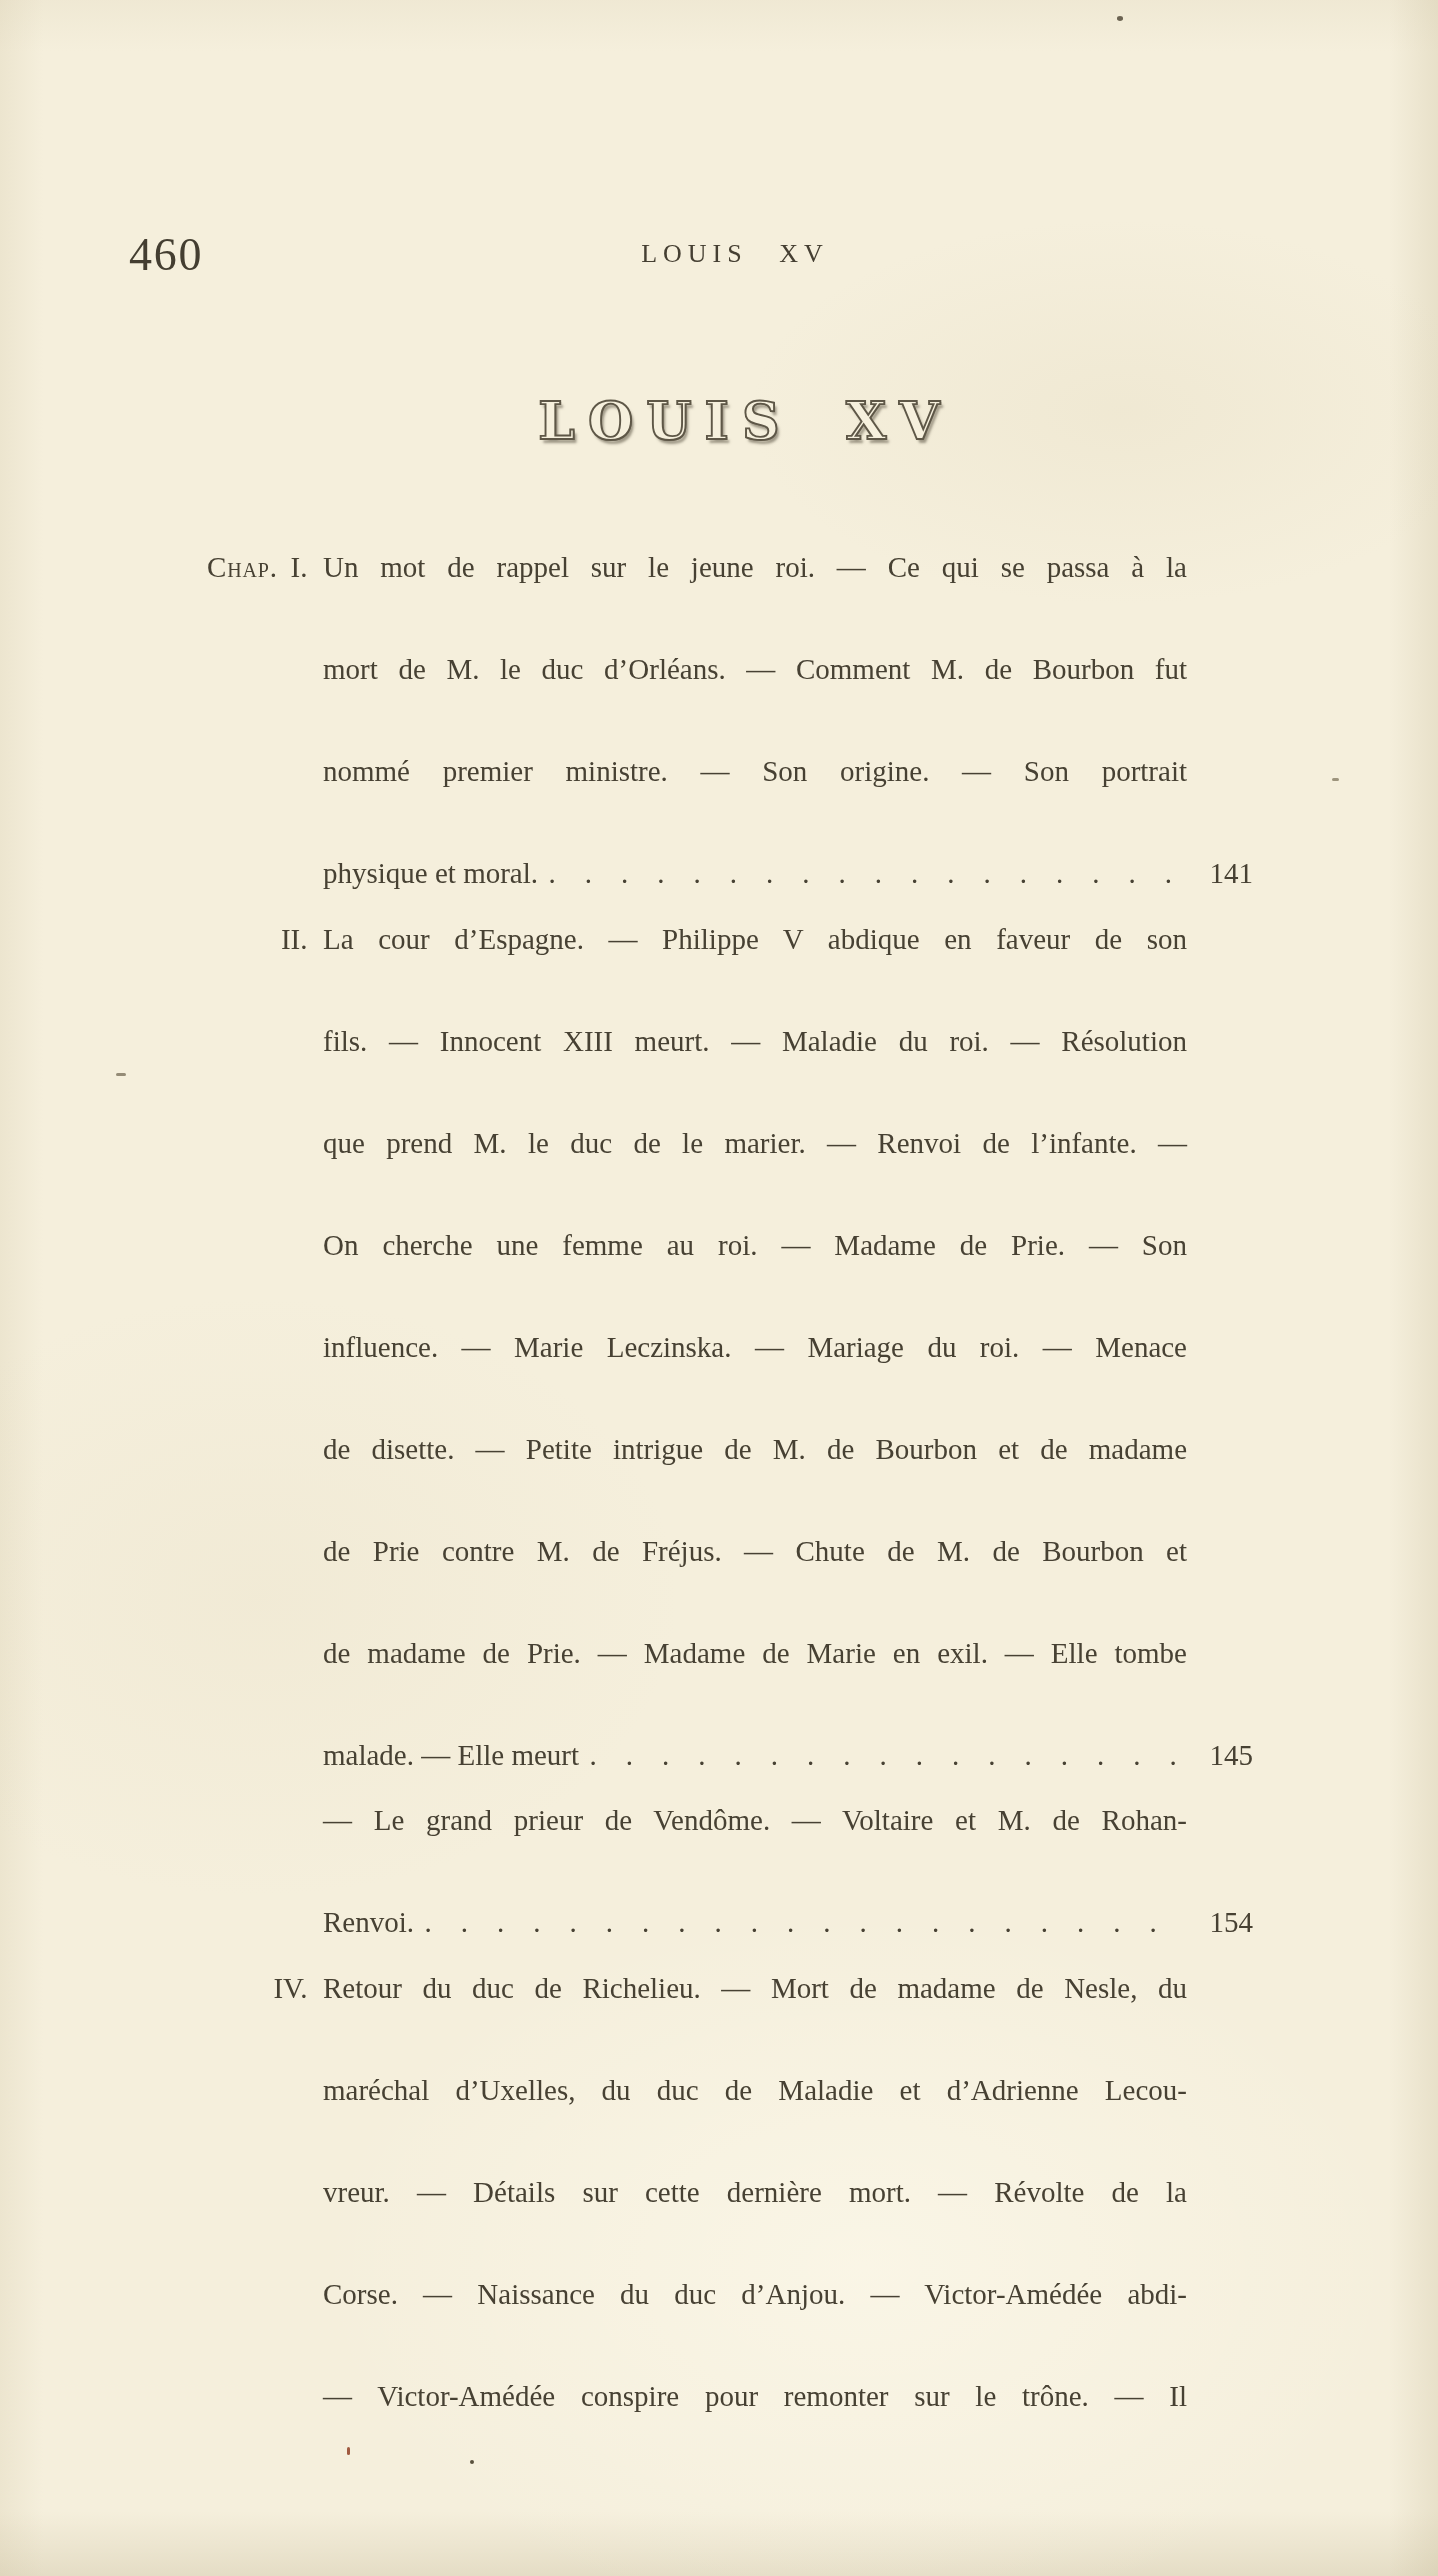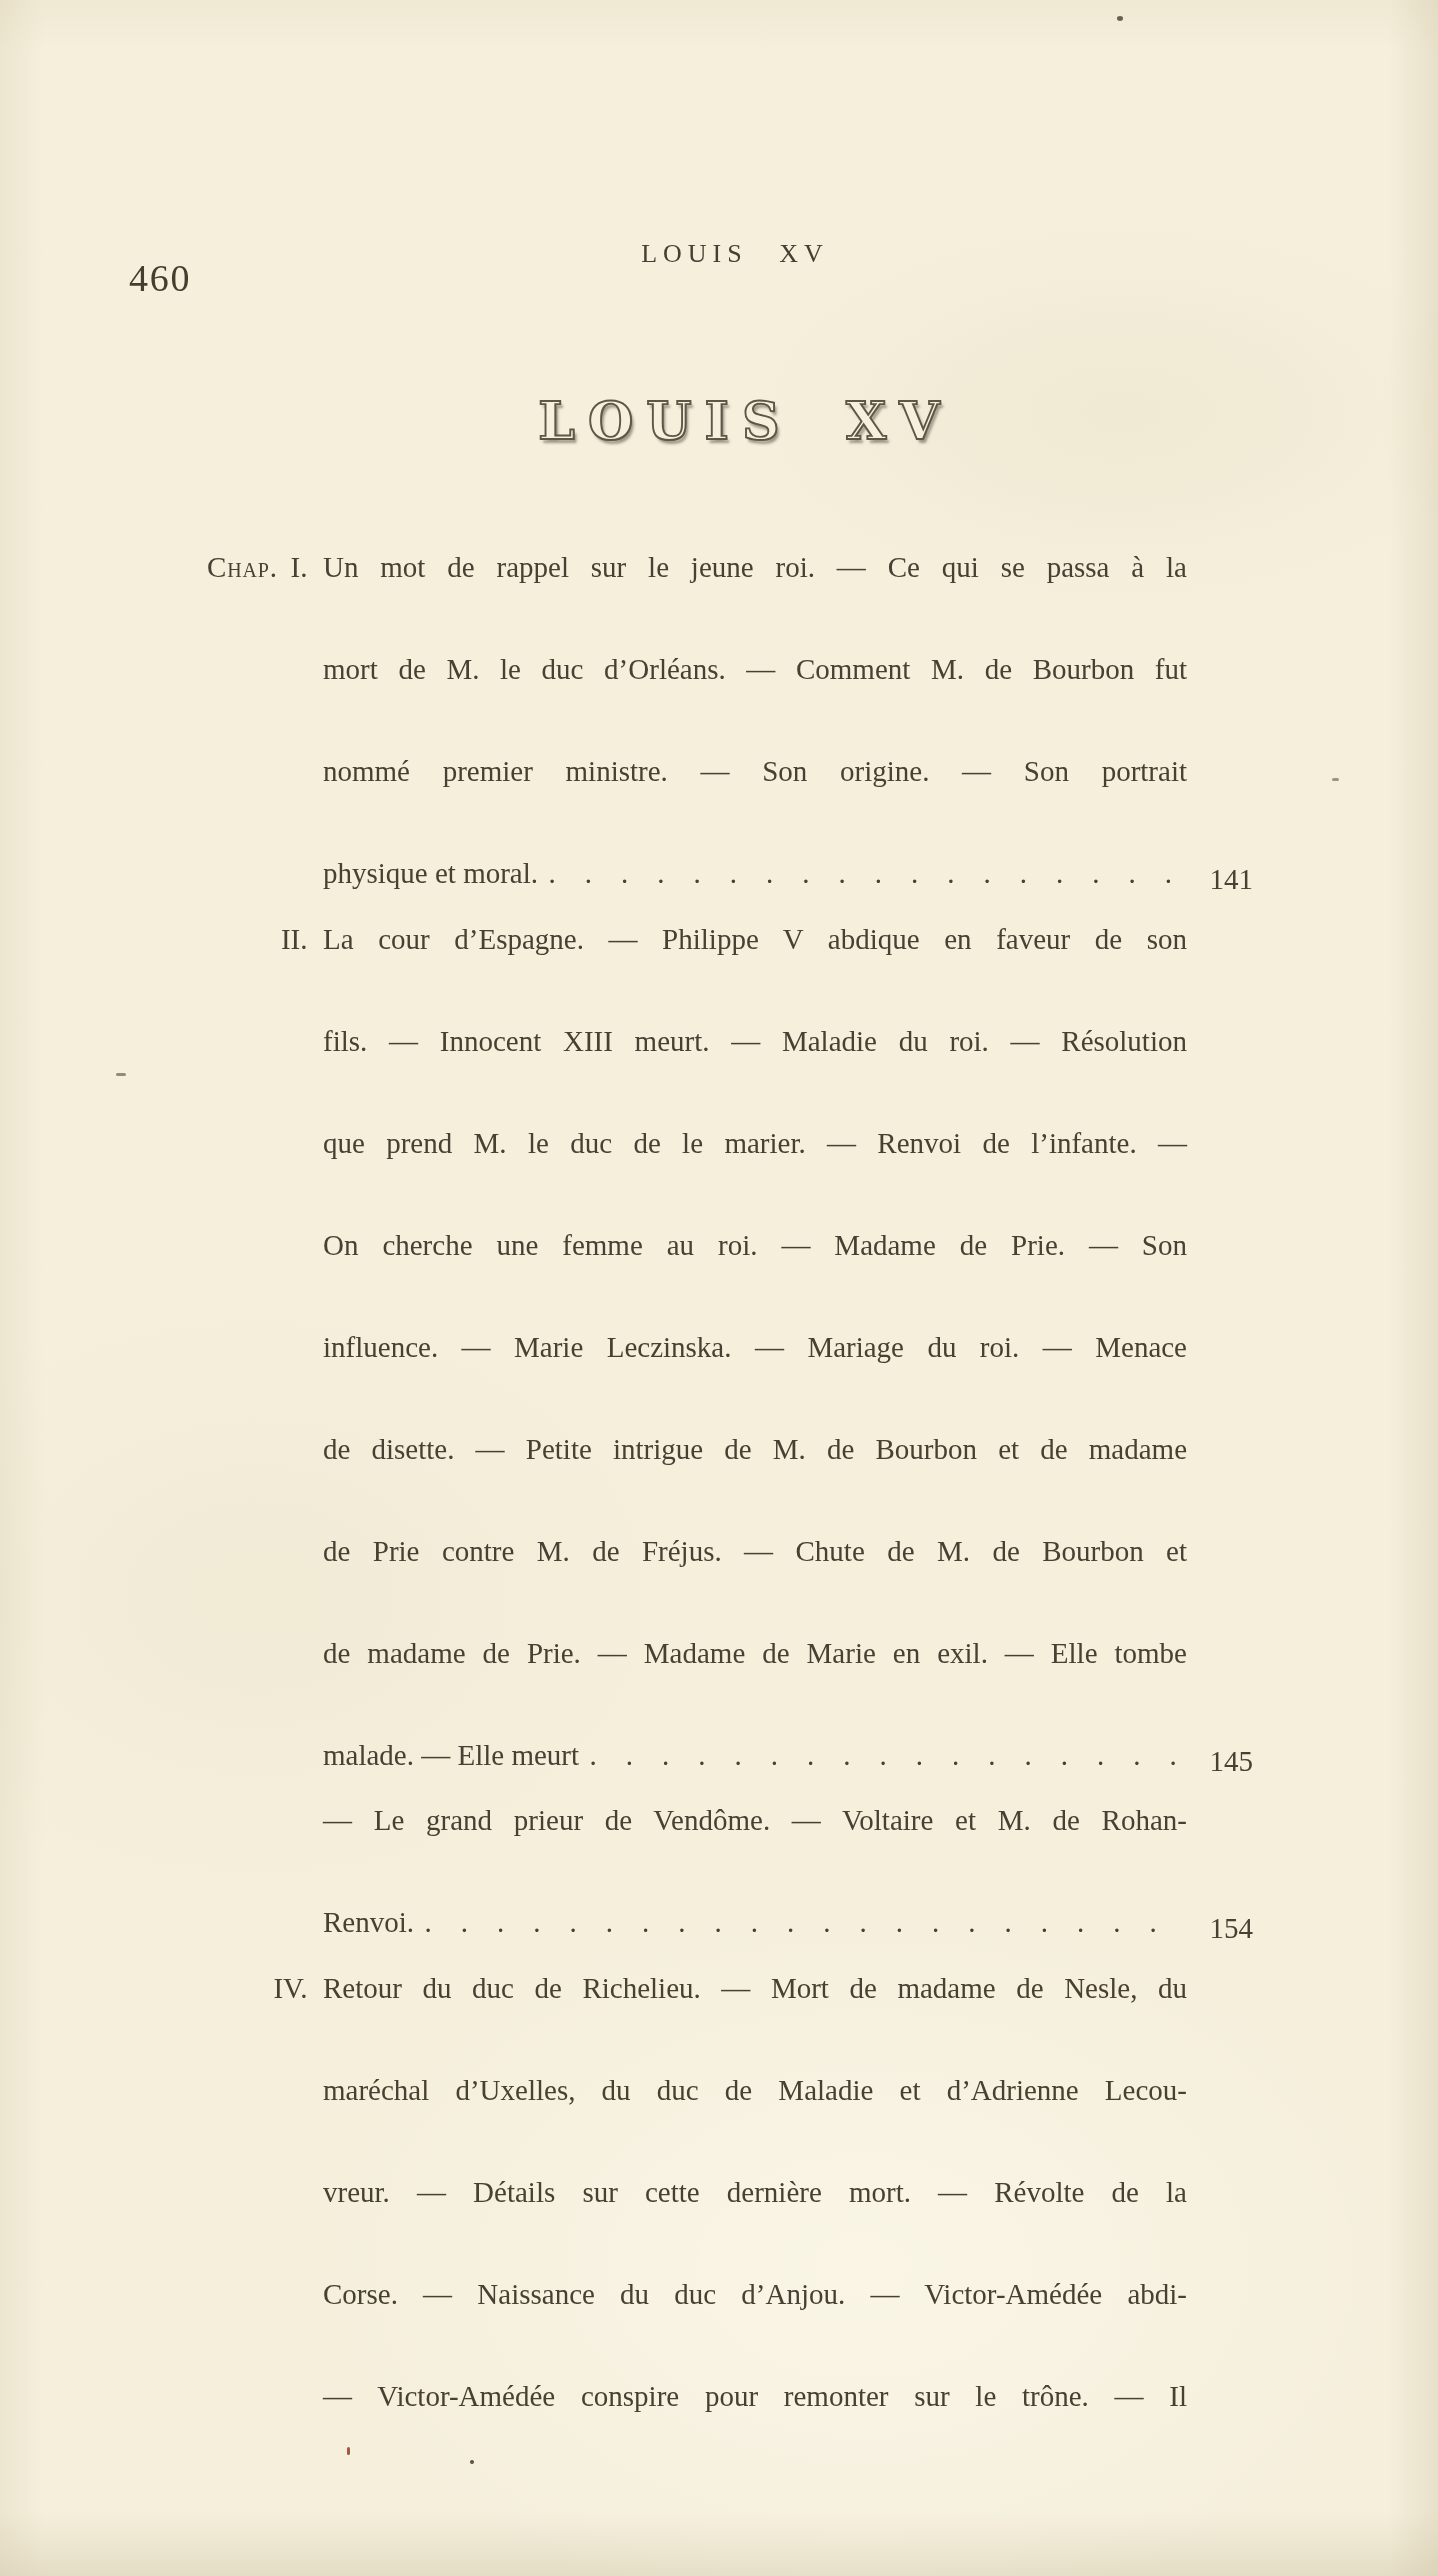--- a/index.html
+++ b/index.html
@@ -16,21 +16,21 @@
       radial-gradient(535px 276px at 78% 16%, rgba(216,204,170,.18), rgba(216,204,170,0) 70%),
       radial-gradient(604px 431px at 18% 62%, rgba(218,206,174,.14), rgba(218,206,174,0) 70%),
       radial-gradient(777px 518px at 60% 88%, rgba(255,252,240,.5), rgba(255,252,240,0) 70%),
       linear-gradient(to right, rgba(205,193,160,.22) 0, rgba(205,193,160,0) 3%, rgba(205,193,160,0) 96.5%, rgba(196,184,150,.28) 100%),
       linear-gradient(to bottom, rgba(205,193,160,.14) 0, rgba(205,193,160,0) 2%, rgba(205,193,160,0) 97.5%, rgba(190,178,144,.3) 100%);
   }
   .layer{position:relative;z-index:1;}
 
   #folio{
     position:absolute;left:129px;top:228px;
-    font-size:38px;letter-spacing:1.7px;color:#443e31;margin-top:28px;
+    font-size:46px;letter-spacing:1.7px;color:#443e31;
   }
   #running-header{
     position:absolute;top:239px;left:0;width:100%;text-align:center;
     transform:translateX(15.5px);
     font-size:26px;letter-spacing:6px;word-spacing:19px;color:#453f32;
   }
   #book-title{
     position:absolute;top:390px;left:0;width:100%;text-align:center;
     transform:translateX(26px);
     font-family:"DejaVu Serif", serif;font-weight:bold;
@@ -52,21 +52,21 @@
     position:absolute;right:calc(100% + 45px);top:0;white-space:nowrap;
     font-variant:small-caps;letter-spacing:0.9px;
   }
   .numeral{position:absolute;right:calc(100% + 15.5px);top:0;white-space:nowrap;}
   .lastline{display:flex;align-items:center;}
   .lastline .txt{flex:none;white-space:pre;}
   .dots{
     flex:1 1 auto;overflow:hidden;white-space:nowrap;
     letter-spacing:29px;padding-left:10.4px;
   }
-  .pagenum{position:absolute;left:100%;margin-left:22.4px;top:6px;white-space:nowrap;}
+  .pagenum{position:absolute;left:100%;margin-left:22.4px;top:0;white-space:nowrap;}
 
   .speck{position:absolute;border-radius:50%;z-index:1;}
   #speck-1{left:1117px;top:16.4px;width:6px;height:4.3px;background:#6b6352;}
   #speck-2{left:116px;top:1073px;width:9.5px;height:2.6px;border-radius:1.7px;background:#948b76;}
   #speck-3{left:347px;top:2447px;width:2.6px;height:7.8px;border-radius:1.7px;background:#a05a40;}
   #speck-4{left:470px;top:2460px;width:4.3px;height:4.3px;background:#59513e;}
   #speck-5{left:1332px;top:778px;width:7px;height:2.6px;border-radius:1.7px;background:#9d947d;}
 </style>
 </head>
 <body>

